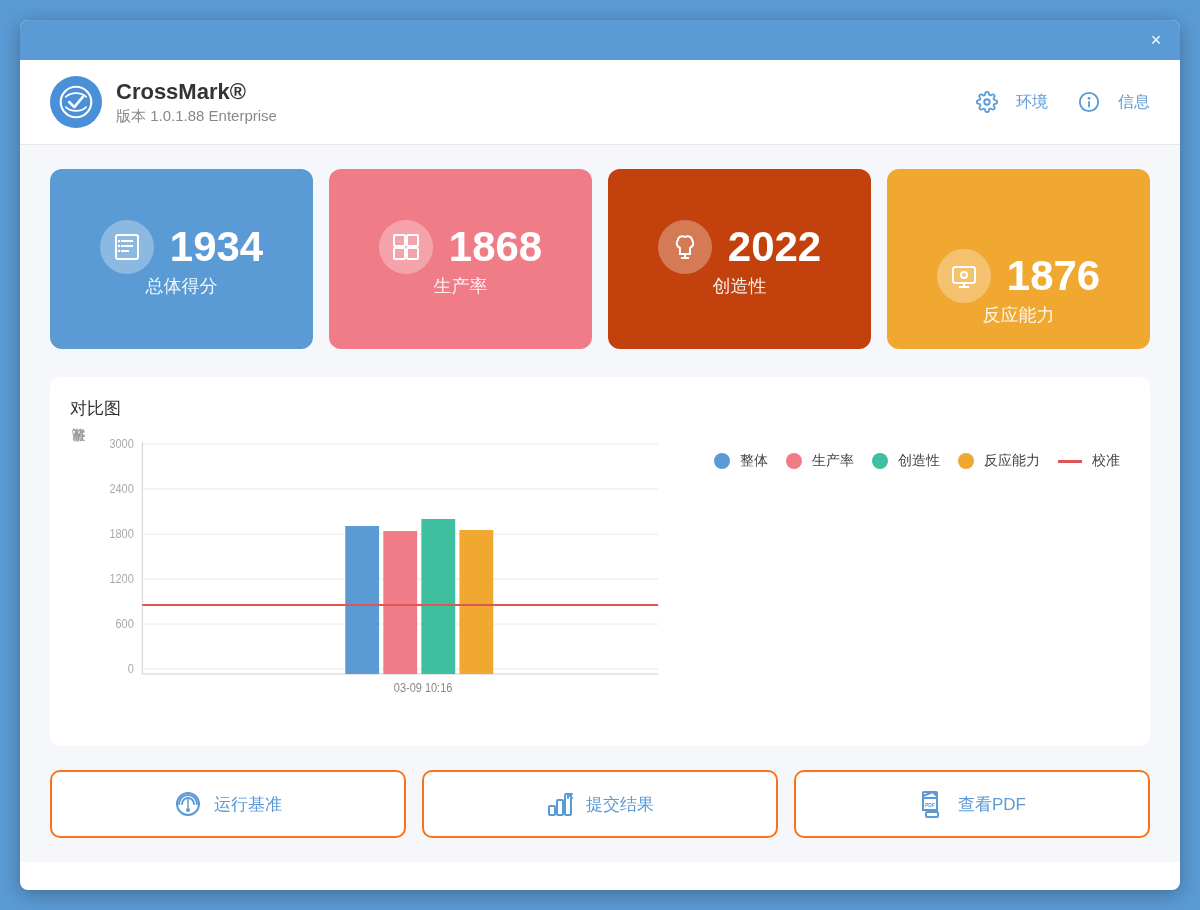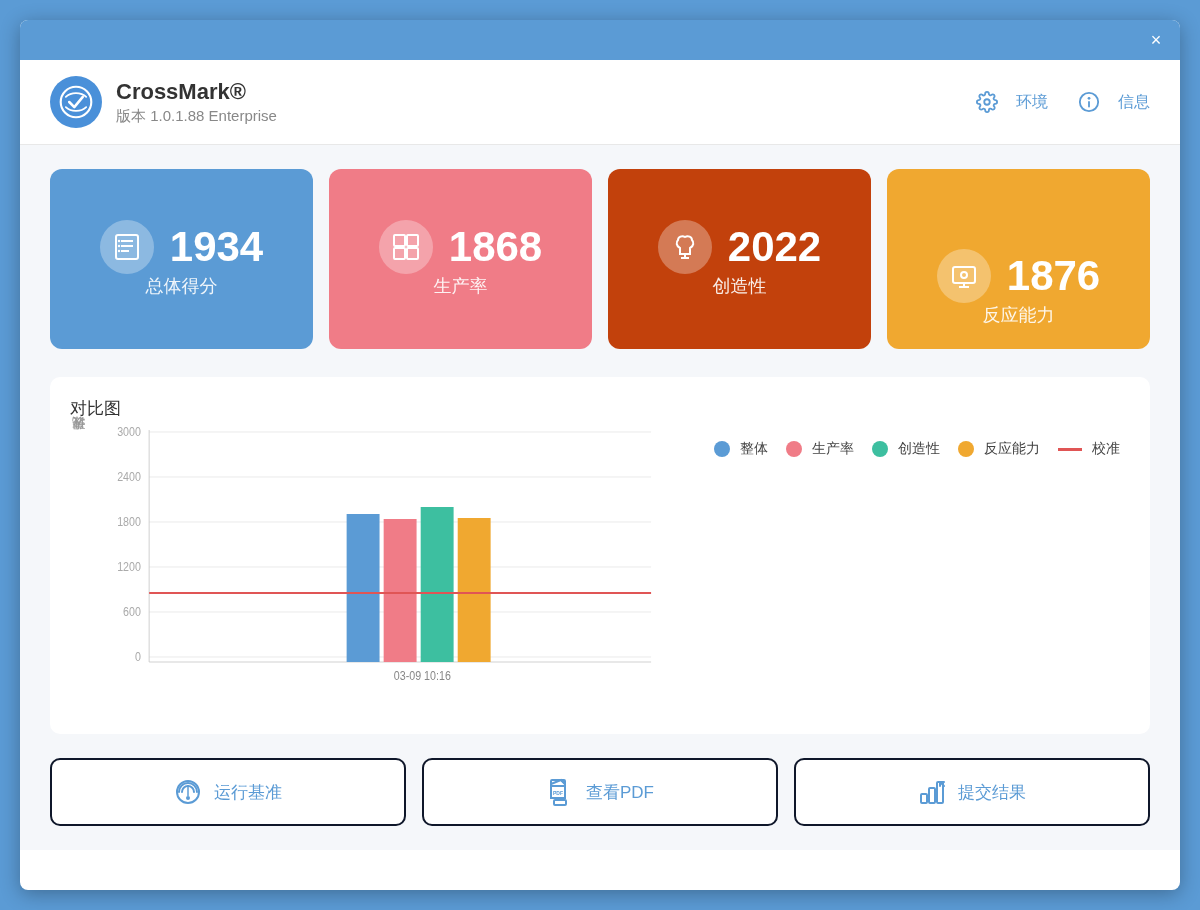--- a/index.html
+++ b/index.html
@@ -142,26 +142,26 @@
     }
     .chart-section {
       background: #fff;
       border-radius: 10px;
       padding: 20px 20px 30px;
       margin-bottom: 24px;
     }
     .chart-title {
       font-size: 17px;
       color: #333;
-      margin-bottom: 0;
+      margin-bottom: 12px;
       font-weight: 500;
     }
     .chart-container {
       display: flex;
-      gap: 20px;
+      gap: 12px;
       align-items: flex-start;
     }
     .y-axis-label {
       writing-mode: vertical-rl;
       text-orientation: mixed;
       transform: rotate(180deg);
       color: #999;
       font-size: 13px;
       padding: 20px 0;
       white-space: nowrap;
@@ -198,21 +198,21 @@
       height: 3px;
       background: #e05555;
       flex-shrink: 0;
     }
     .footer-buttons {
       display: grid;
       grid-template-columns: 1fr 1fr 1fr;
       gap: 16px;
     }
     .footer-btn {
-      border: 2px solid #0f172a;
+      border: 2px solid #f97316;
       border-radius: 10px;
       background: white;
       padding: 18px 20px;
       display: flex;
       align-items: center;
       justify-content: center;
       gap: 12px;
       cursor: pointer;
       color: #5b9bd5;
       font-size: 17px;
@@ -403,37 +403,37 @@
           <circle cx="14" cy="14" r="11"></circle>
           <path d="M8 14 A6 6 0 0 1 20 14" stroke-linecap="round"></path>
           <path d="M5 14 A9 9 0 0 1 23 14" stroke-linecap="round"></path>
           <circle cx="14" cy="20" r="2" fill="#5b9bd5" stroke="none"></circle>
           <line x1="14" y1="7" x2="14" y2="18" stroke-width="1.5"></line>
         </svg>
         <span>运行基准</span>
       </button>
       <button class="footer-btn">
         <svg viewBox="0 0 28 28" fill="none" stroke="#5b9bd5" stroke-width="2">
+          <rect x="3" y="16" width="6" height="9" rx="1"></rect>
+          <rect x="11" y="10" width="6" height="15" rx="1"></rect>
+          <rect x="19" y="4" width="6" height="21" rx="1"></rect>
+          <path d="M22 4 L26 8" stroke-linecap="round"></path>
+          <path d="M22 4 L22 8" stroke-linecap="round"></path>
+          <path d="M22 4 L26 4" stroke-linecap="round"></path>
+        </svg>
+        <span>提交结果</span>
+      </button>
+      <button class="footer-btn">
+        <svg viewBox="0 0 28 28" fill="none" stroke="#5b9bd5" stroke-width="2">
           <rect x="5" y="2" width="14" height="18" rx="1"></rect>
           <path d="M5 8 L19 8"></path>
           <path d="M15 2 L19 6"></path>
           <path d="M5 6 L15 2 L19 6 L19 20 L5 20 Z" fill="none"></path>
           <text x="7" y="17" font-size="5" fill="#5b9bd5" stroke="none" font-weight="bold">PDF</text>
           <rect x="8" y="22" width="12" height="5" rx="1"></rect>
           <text x="9.5" y="26" font-size="4" fill="white" stroke="none">PDF</text>
         </svg>
         <span>查看PDF</span>
       </button>
-      <button class="footer-btn">
-        <svg viewBox="0 0 28 28" fill="none" stroke="#5b9bd5" stroke-width="2">
-          <rect x="3" y="16" width="6" height="9" rx="1"></rect>
-          <rect x="11" y="10" width="6" height="15" rx="1"></rect>
-          <rect x="19" y="4" width="6" height="21" rx="1"></rect>
-          <path d="M22 4 L26 8" stroke-linecap="round"></path>
-          <path d="M22 4 L22 8" stroke-linecap="round"></path>
-          <path d="M22 4 L26 4" stroke-linecap="round"></path>
-        </svg>
-        <span>提交结果</span>
-      </button>
     </div>
 
   </div>
 </div>
 
 </body></html>

